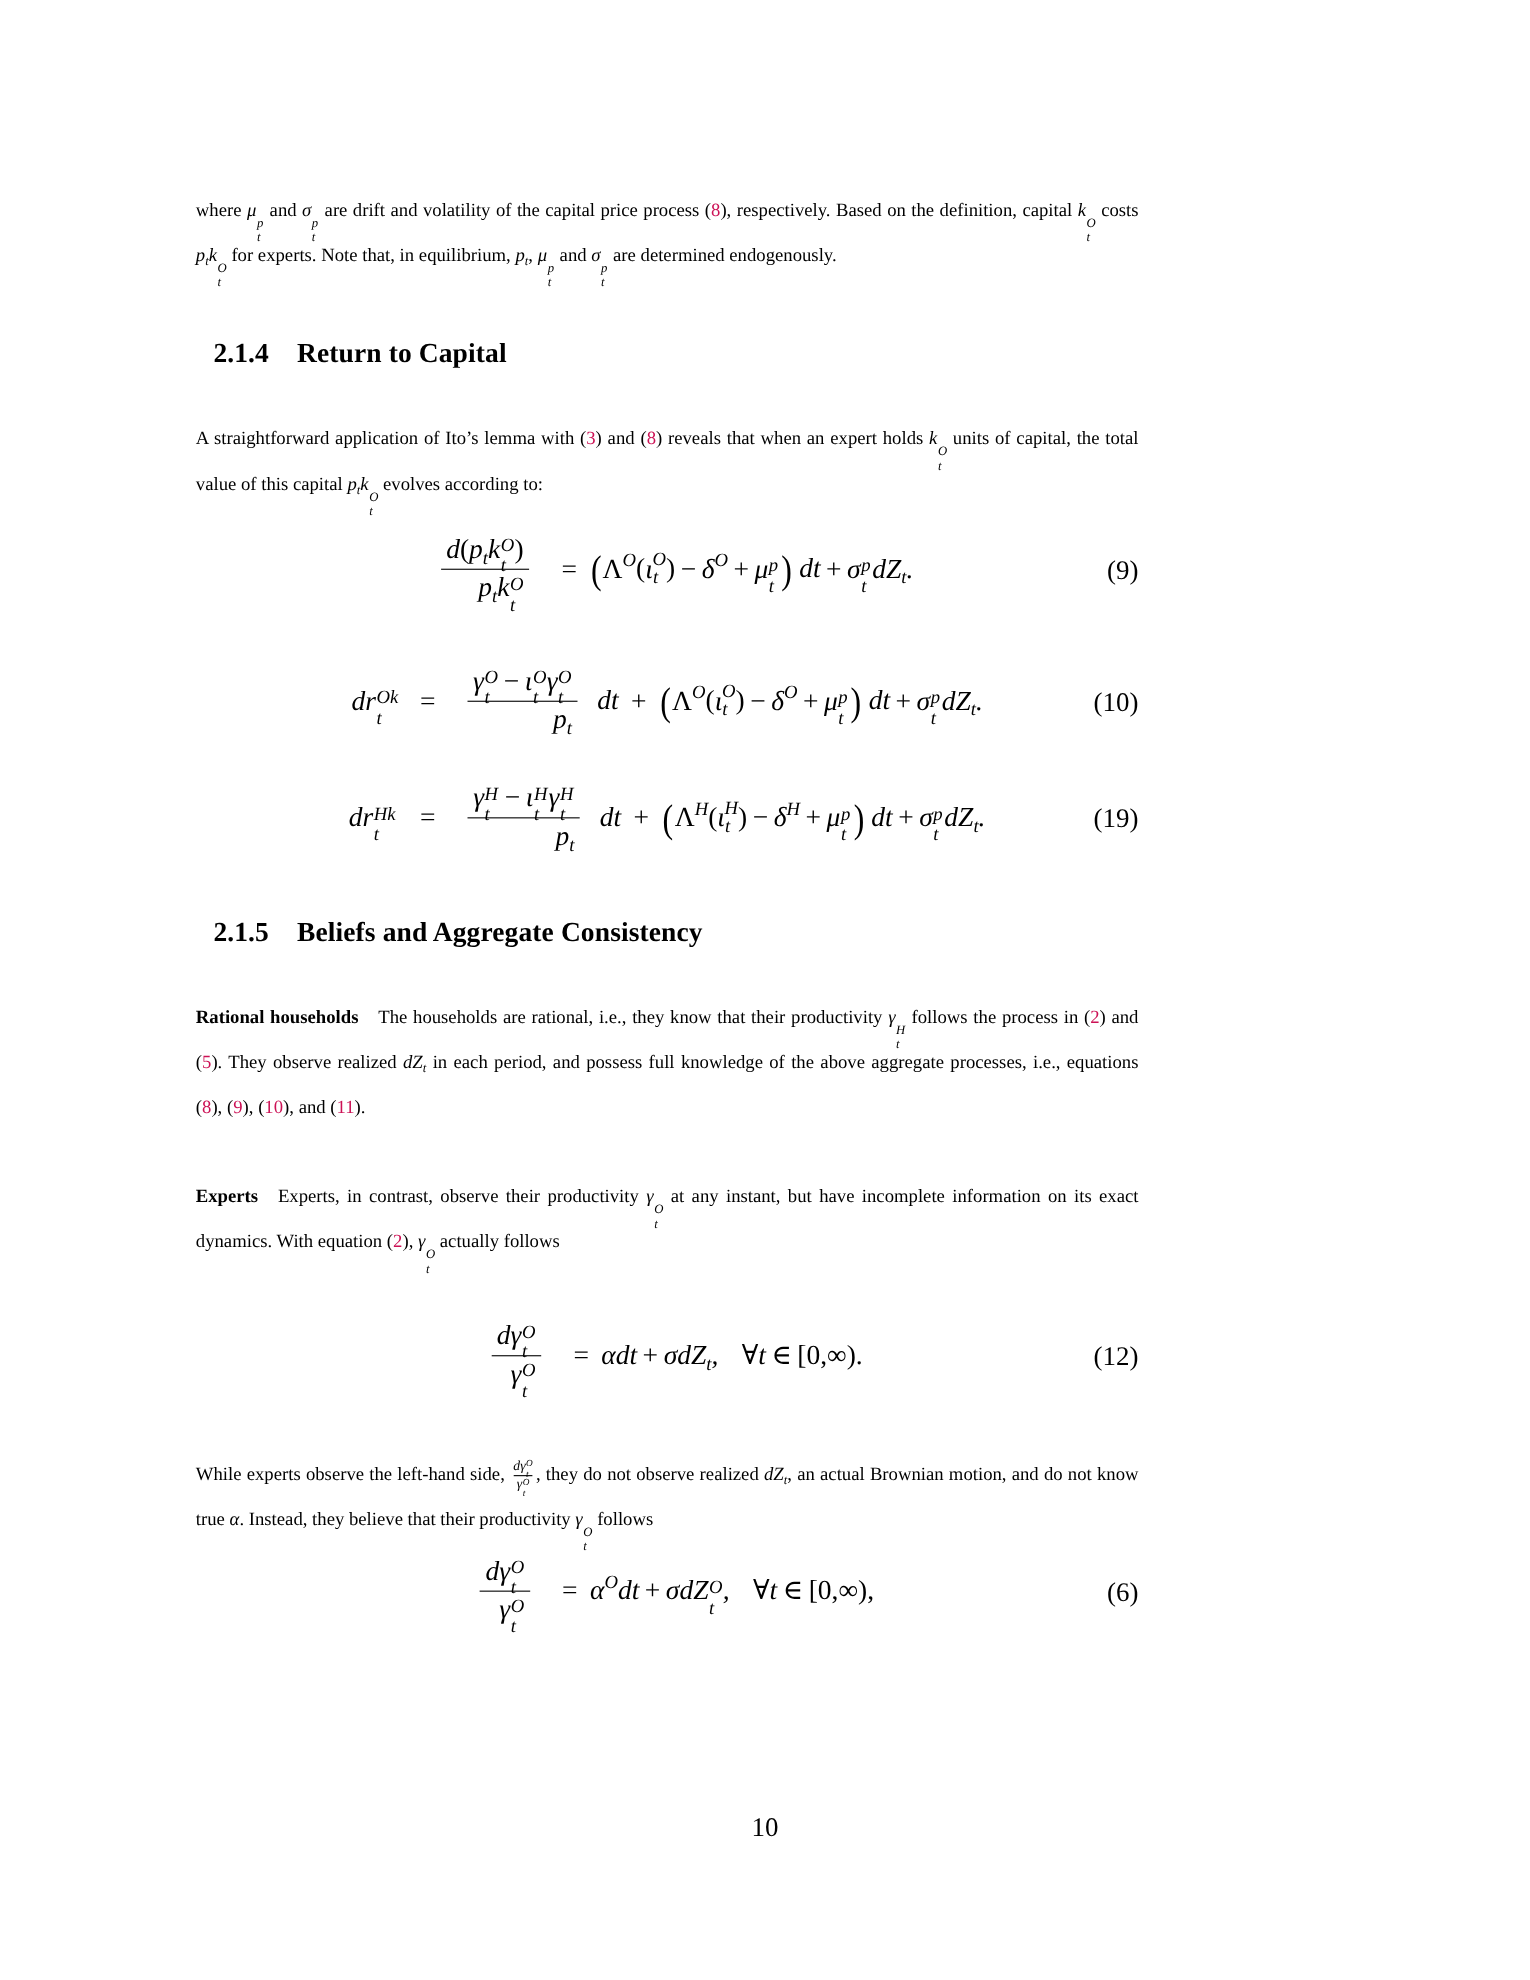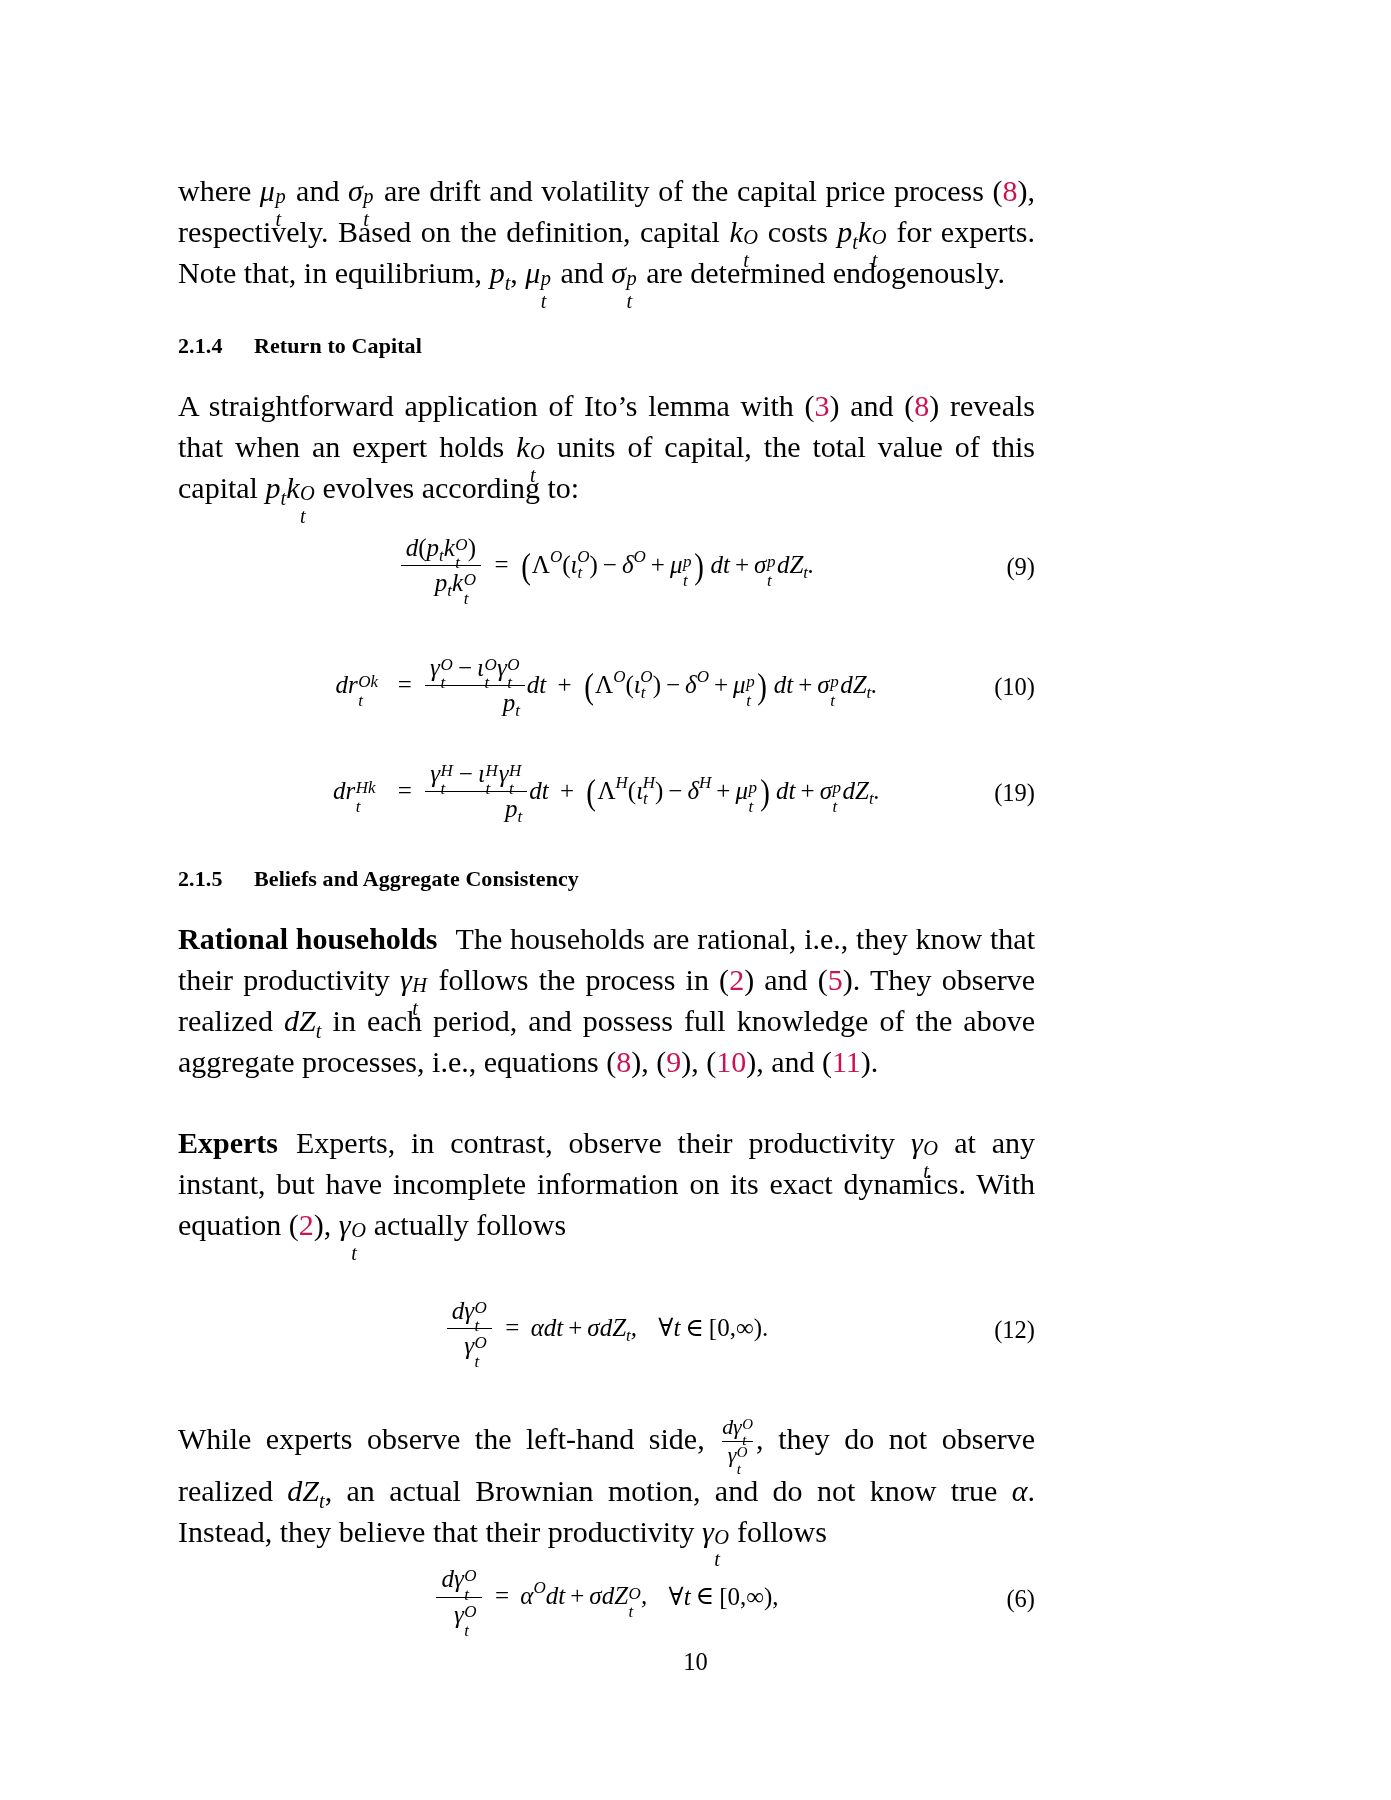--- a/index.html
+++ b/index.html
@@ -19,36 +19,36 @@
     overflow: hidden;
     box-sizing: border-box;
   }
   .content {
     position: absolute;
     left: 178px;
     top: 170px;
     width: 857px;
   }
   p.body-text {
-    font-size: 30px;
+    font-size: 17px;
     line-height: 41px;
     text-align: justify;
     margin: 0 0 0 0;
     hyphens: none;
   }
   .gap-sm { height: 14px; }
   .gap-md { height: 26px; }
   .gap-lg { height: 40px; }
   .gap-xl { height: 52px; }
 
   h3.section-head {
     font-family: "Liberation Serif", "DejaVu Serif", serif;
-    font-size: 22px;
+    font-size: 25px;
     font-weight: bold;
-    margin: 0;
+    margin: 16px;
     letter-spacing: 0.1px;
   }
   h3.section-head .num { display: inline-block; min-width: 76px; }
 
   .ref { color: #cc1155; }
 
   .runin { font-weight: bold; }
   .runin-gap { display: inline-block; width: 18px; }
 
   
@@ -100,21 +100,21 @@
     font-size: 0.68em;
     font-style: italic;
     white-space: nowrap;
   }
   .pad-sub { display: inline-block; }
 
   .frac {
     display: inline-block;
     vertical-align: middle;
     text-align: center;
-    margin: 0 2px;
+    margin: 0 18px;
     position: relative;
     top: -0.06em;
   }
   .frac .num, .frac .den {
     display: block;
     padding: 0 5px;
     line-height: 1.22;
   }
   .frac .num { border-bottom: 1.4px solid #000; padding-bottom: 2px; }
   .frac .den { padding-top: 2px; text-align: right; }

